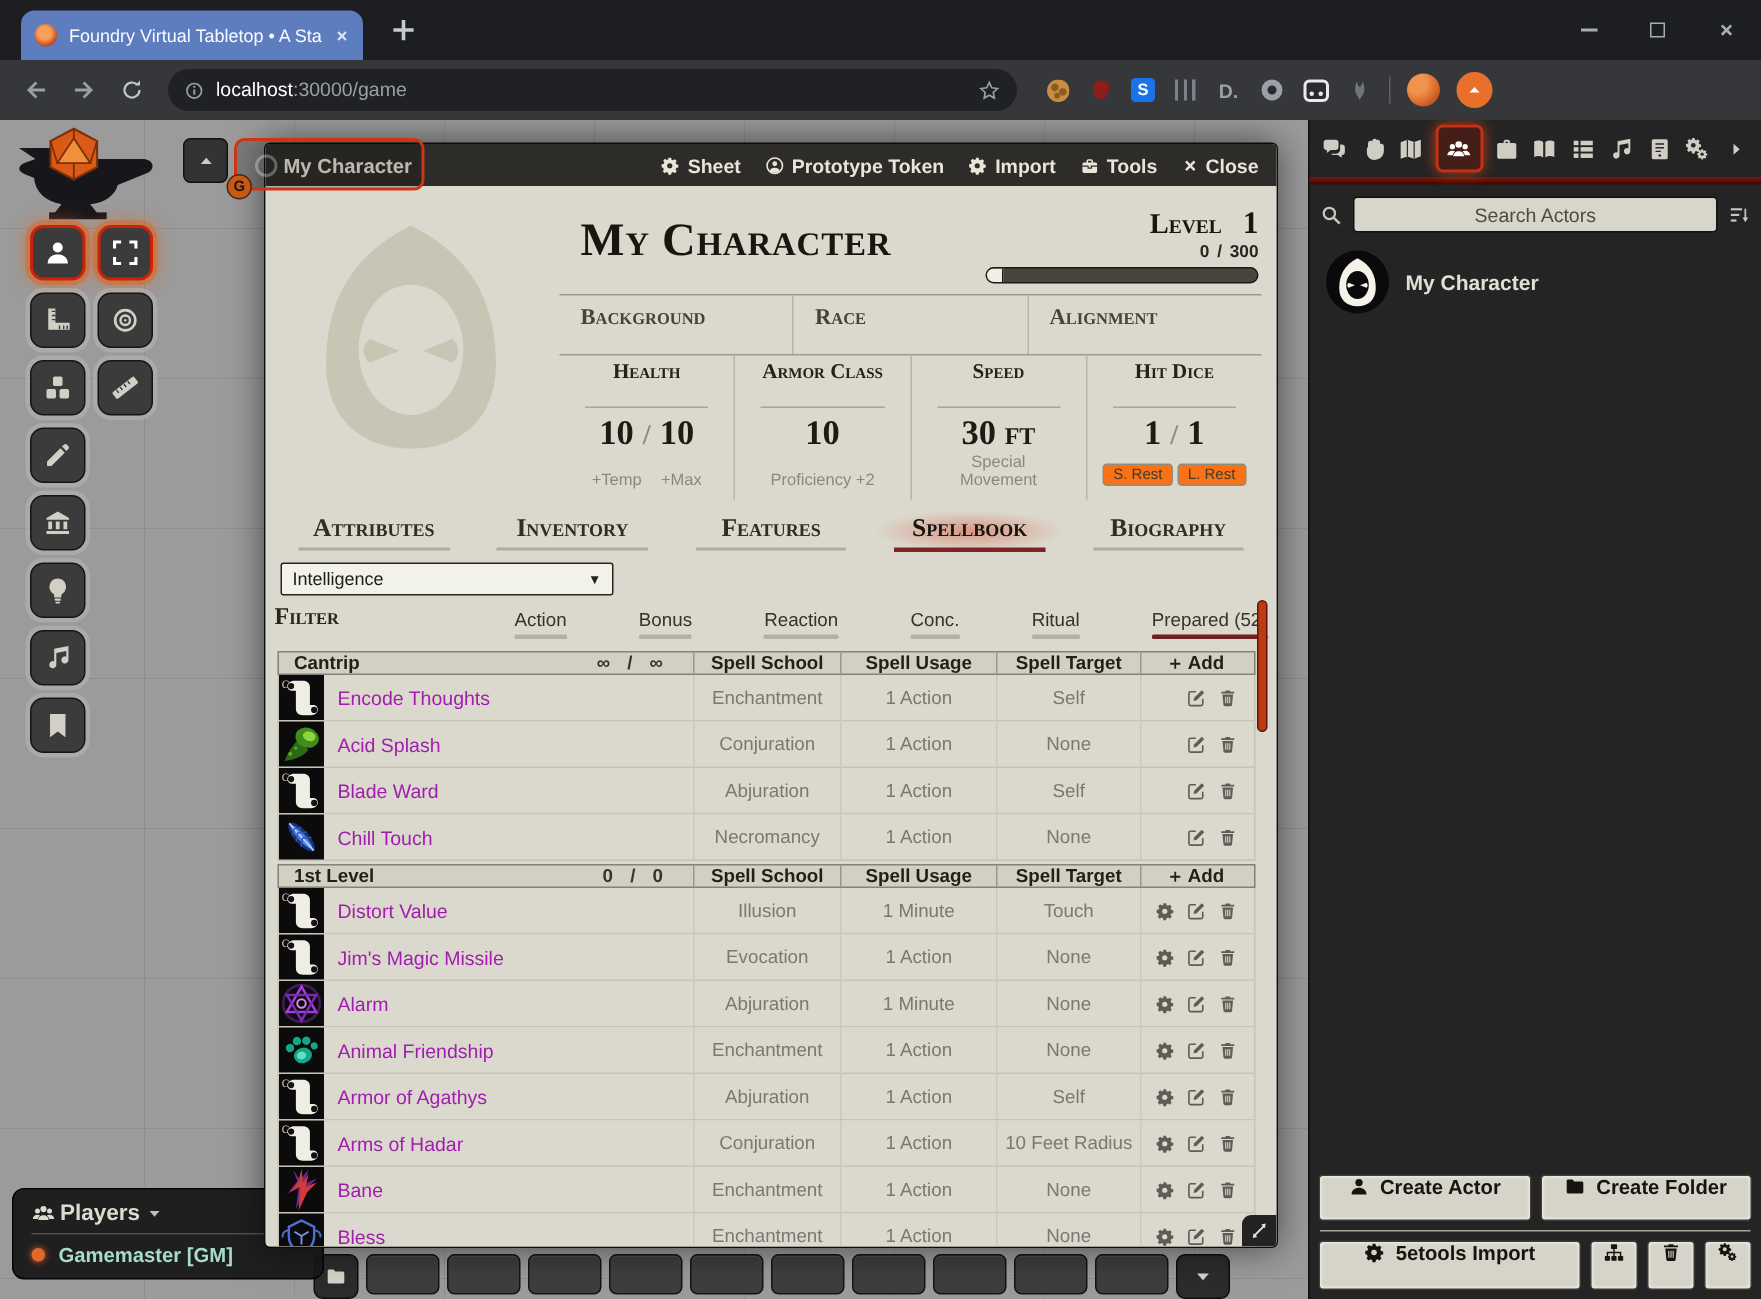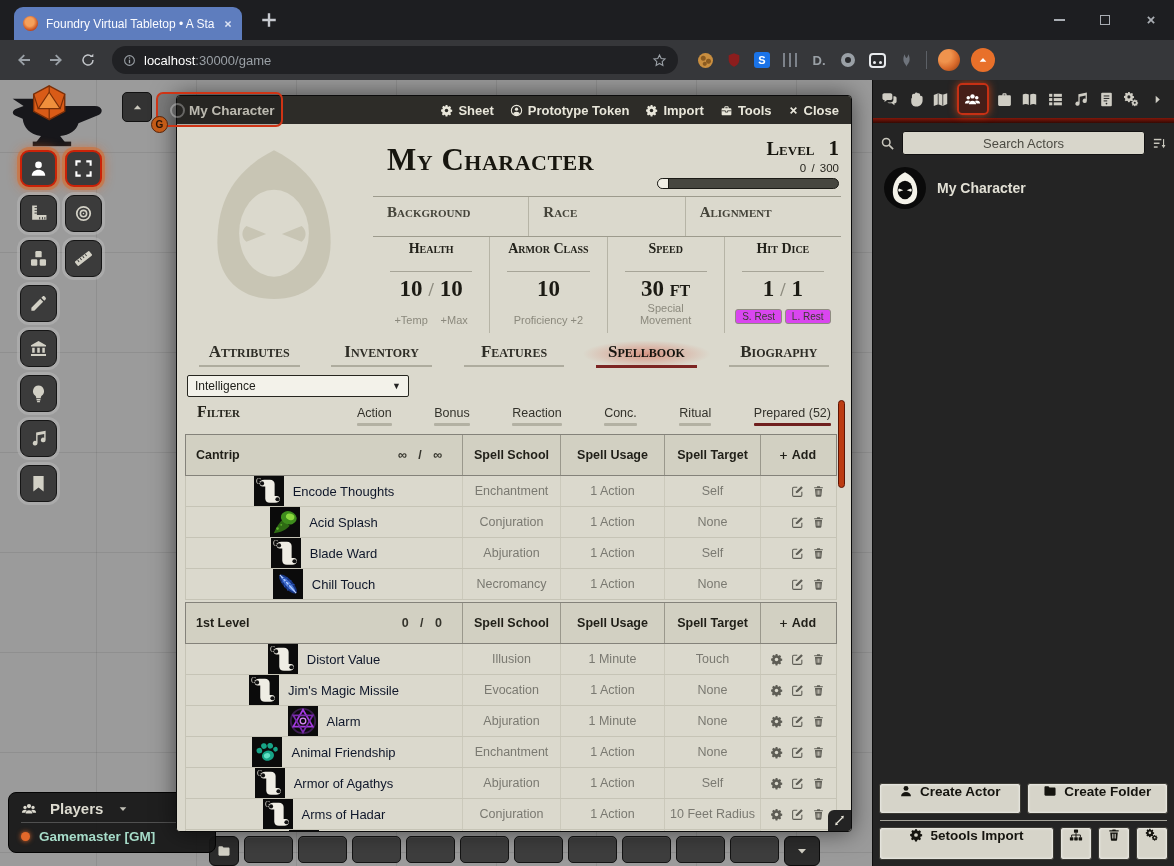--- a/index.html
+++ b/index.html
@@ -42,21 +42,21 @@
   
   #app{position:absolute;top:80px;left:0;width:1174px;height:786px;background-color:#9b9b9b;background-image:linear-gradient(rgba(0,0,0,.08) 1px,transparent 1px),linear-gradient(90deg,rgba(0,0,0,.08) 1px,transparent 1px);background-size:100px 100px;background-position:-4px -28px}
   
   #logo{position:absolute;left:6px;top:4px;width:112px;height:64px}
   .collapse-btn{position:absolute;left:122px;top:12px;width:30px;height:30px;background:#333;border:1px solid #111;border-radius:5px;color:#ccc9be;display:flex;align-items:center;justify-content:center}
   .tool{position:absolute;width:37px;height:37px;background:#3b3b3b;border:1px solid #151515;border-radius:9px;display:flex;align-items:center;justify-content:center;color:#d2d0c5;box-shadow:0 0 0 3px rgba(185,185,185,.5)}
   .tool svg{width:19px;height:19px}
   .tool.active{border:2px solid #cb2208;color:#fff;box-shadow:0 0 0 3px rgba(210,110,50,.55),0 0 12px rgba(235,100,30,.9)}
   
   #players{position:absolute;left:8px;top:712px;width:208px;background:rgba(24,24,24,.95);border:1px solid #040404;border-radius:8px;padding:7px 12px 8px;z-index:20}
-  .p-head{display:flex;align-items:center;gap:13px;color:#dddbd0;font-weight:bold;font-size:15px;border-bottom:1px solid rgba(255,255,255,.22);padding-bottom:5px}
+  .p-head{display:flex;align-items:center;gap:3px;color:#dddbd0;font-weight:bold;font-size:15px;border-bottom:1px solid rgba(255,255,255,.22);padding-bottom:5px}
   .p-head svg{width:16px;height:16px}
   .p-caret{width:10px!important;height:10px!important;margin-left:2px;opacity:.85}
   .p-row{display:flex;align-items:center;gap:9px;padding-top:6px;font-weight:bold;font-size:13.5px;color:#a6dcc9}
   .p-dot{width:9px;height:9px;border-radius:50%;background:#e2682a;box-shadow:0 0 5px #e2682a}
   
   #hotbar{position:absolute;left:209px;top:756px;display:flex;gap:5px;align-items:flex-start;z-index:10}
   .hb-folder{width:30px;height:30px;background:#2c2c2c;border:1px solid #0d0d0d;border-radius:6px;color:#d6d4c9;display:flex;align-items:center;justify-content:center}
   .hb-folder svg{width:14px;height:14px}
   .slot{width:49px;height:27px;background:#3e3e3e;border:1px solid #141414;border-radius:5px;box-shadow:inset 0 1px 0 rgba(255,255,255,.08)}
   .hb-caret{width:36px;height:30px;background:#2c2c2c;border:1px solid #0d0d0d;border-radius:6px;color:#d6d4c9;display:flex;align-items:center;justify-content:center}
@@ -75,66 +75,66 @@
   .sc{font-family:"Liberation Serif",serif;font-variant:small-caps;font-weight:bold}
   .char-header{display:flex;padding:8px 10px 0 8px}
   .portrait{width:178px;height:178px;flex:none;display:flex;align-items:flex-end;justify-content:center;overflow:hidden}
   .portrait svg{width:158px;height:172px;color:#c8c5b4}
   .head-main{flex:1;display:flex;flex-direction:column;padding-left:10px}
   .name-row{display:flex;padding:2px 2px 0 14px}
   .char-name{flex:1;font-size:31px;letter-spacing:.5px;color:#17160f;line-height:1.15;padding-top:8px}
   .level-block{width:182px;text-align:right;padding-top:2px}
   .lv-line{font-size:19px;color:#17160f}
   .lv-line .num{font-size:21px;padding-left:14px}
-  .xp-text{font-size:11.5px;font-weight:normal;color:#26251e;margin-top:1px;word-spacing:2px}
+  .xp-text{font-size:11.5px;font-weight:bold;color:#26251e;margin-top:1px;word-spacing:2px}
   .xp-bar{height:11px;background:#46463f;border:1px solid #1b1b16;border-radius:6px;margin-top:4px;overflow:hidden}
   .xp-fill{width:11px;height:100%;background:#f1efe5;border-right:1px solid #1b1b16}
   .fields-row{display:flex;border-top:1px solid #9d9b8d;margin-top:7px}
   .field{flex:1;padding:7px 14px 15px;border-right:1px solid #b6b4a6;font-size:15px;color:#45443a}
   .field:last-child{border-right:none}
   .stats-row{display:flex;border-top:1px solid #9d9b8d;flex:1}
   .stat{flex:1;border-right:1px solid #b6b4a6;text-align:center;display:flex;flex-direction:column;padding:4px 5px 5px}
   .stat:last-child{border-right:none}
   .stat-label{font-size:14px;color:#23221b;border-bottom:1px solid #a7a598;margin:0 12px;padding-bottom:14px}
   .stat-val{font-family:"Liberation Serif",serif;font-weight:bold;font-size:23px;color:#1c1b14;padding-top:4px}
   .stat-val .sep{color:#8d8b7f;font-size:19px;padding:0 6px}
   .stat-sub{margin-top:auto;font-size:11px;color:#8b897d;display:flex;justify-content:space-around;padding:0 10px 2px}
-  .rest-btn{font-size:10px;color:#3c3b33;background:#d946ef;border:1px solid #8f8d80;border-radius:3px;padding:1px 6px}
+  .rest-btn{font-size:10px;color:#3c3b33;background:#f97316;border:1px solid #8f8d80;border-radius:3px;padding:1px 6px}
   
   .tabs-row{display:flex;margin-top:7px;padding:0 6px}
   .stab{flex:1;text-align:center;font-size:17px;color:#2e2d26;padding-top:2px;position:relative}
   .stab::after{content:"";display:block;height:2px;background:#aeac9e;width:76%;margin:3px auto 0}
   .stab.active{color:#15140f;background:radial-gradient(closest-side,rgba(214,95,75,.55),rgba(214,95,75,0) 96%)}
   .stab.active::after{background:#7c2523;height:3px}
   
   .ability-row{display:flex;align-items:center;padding:7px 10px 2px}
   .ar-label{flex:1;font-size:16px;color:#26251d}
   .selectbox{width:222px;height:22px;background:#f3f2ea;border:1px solid #26261f;border-radius:2px;display:flex;align-items:center;padding:0 7px;font-size:12px;color:#1d1d18}
   .selectbox .caret{margin-left:auto;font-size:9px;color:#222}
-  .filter-row{display:flex;align-items:flex-start;padding:4px 20px 7px}
+  .filter-row{display:flex;align-items:flex-start;padding:4px 6px 7px}
   .fr-label{width:160px;font-size:16px;color:#26251d}
   .filters{flex:1;display:flex;justify-content:space-between;padding-top:3px}
   .filter{font-size:12.5px;color:#33322b;text-align:center}
   .filter::after{content:"";display:block;height:3px;background:#b3b1a3;margin-top:3px;border-radius:1px}
   .filter.active::after{background:#6f1f1e}
   
   .spell-list{margin:1px 8px 0;width:652px}
-  .sec-h{display:flex;align-items:stretch;height:42px;background:#d2d0c2;border:1px solid #84827a;font-weight:bold;font-size:12.5px;color:#201f18}
+  .sec-h{display:flex;align-items:stretch;height:16px;background:#d2d0c2;border:1px solid #84827a;font-weight:bold;font-size:12.5px;color:#201f18}
   .sec-h+.rows{border-left:1px solid #c6c4b6;border-right:1px solid #c6c4b6}
   .cell{display:flex;align-items:center;justify-content:center}
   .w-name{width:276px}.w-school{width:98px}.w-usage{width:104px}.w-target{width:96px}.w-ctrl{width:74px}
   .sec-h .cell{border-left:1px solid #9a988c}
   .sec-h .w-name{border-left:none;justify-content:flex-start;padding:0 10px}
   .sec-name{flex:1}
   .sec-slots{padding-right:10px;word-spacing:8px;color:#35342c}
   .sec-add{gap:4px}
   .sec-add svg{width:9px;height:9px}
   .srow{display:flex;align-items:stretch;height:31px;border-bottom:1px solid #c6c4b6;font-size:12.5px;background:#dbd9cd}
   .srow .cell{border-left:1px solid #cbc9bb;color:#7a7971}
-  .srow .w-name{border-left:none;justify-content:center;gap:9px;color:#0f172a;font-size:13px}
+  .srow .w-name{border-left:none;justify-content:flex-start;gap:9px;color:#a21caf;font-size:13px}
   .spell-icon{width:30px;height:30px;background:#0b0b0b;flex:none}
   .srow .w-ctrl{justify-content:flex-end;gap:8px;padding-right:9px;color:#5e5d55}
   .srow .w-ctrl svg{width:13px;height:13px}
   .scroll-thumb{position:absolute;right:6px;top:304px;width:7px;height:88px;background:#bc3c12;border:1px solid #5f1504;border-radius:4px}
   .resize-hd{position:absolute;right:0;bottom:0;width:23px;height:21px;background:#232323;border-top-left-radius:6px;color:#e8e6da;display:flex;align-items:center;justify-content:center}
   .resize-hd svg{width:13px;height:13px}
   
   #sidebar{position:absolute;right:0;top:0;width:302px;height:786px;background:#242424;border-left:1px solid #0e0e0e;z-index:55}
   .sb-tabs{display:flex;align-items:center;height:38px;padding:0 4px}
   .sbt{flex:1;display:flex;align-items:center;justify-content:center;color:#cfcdc4;height:34px}

